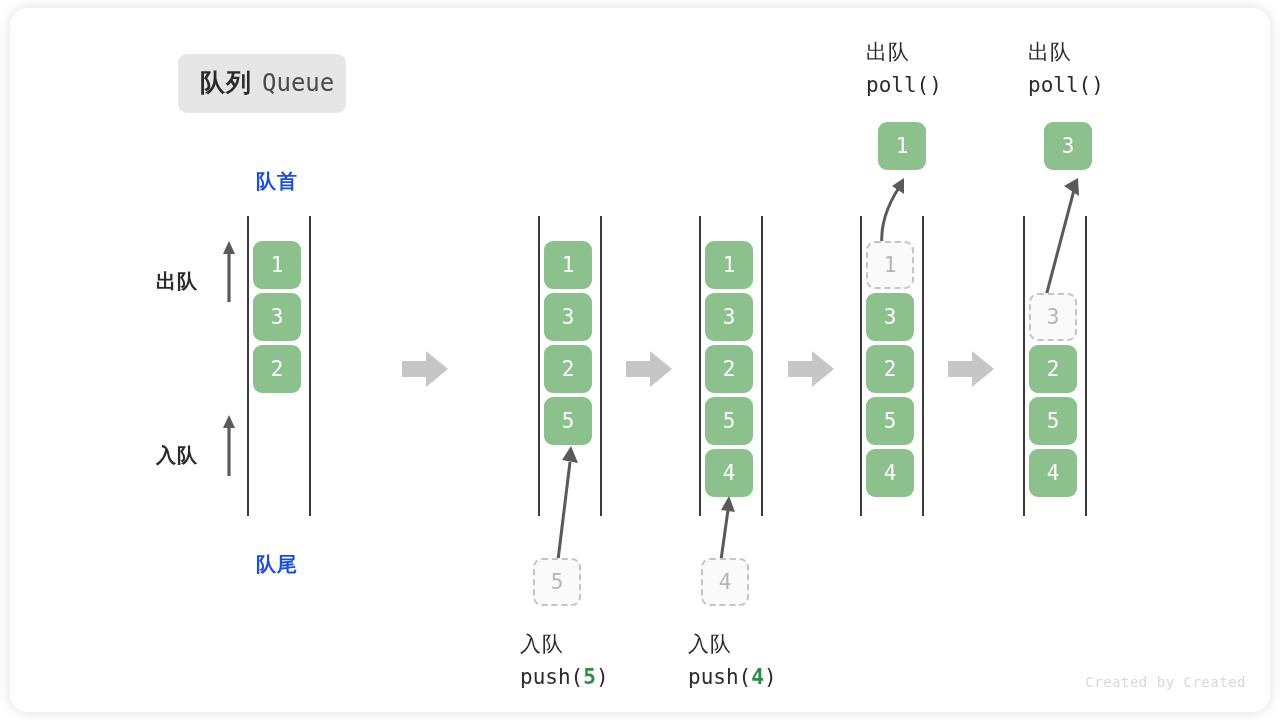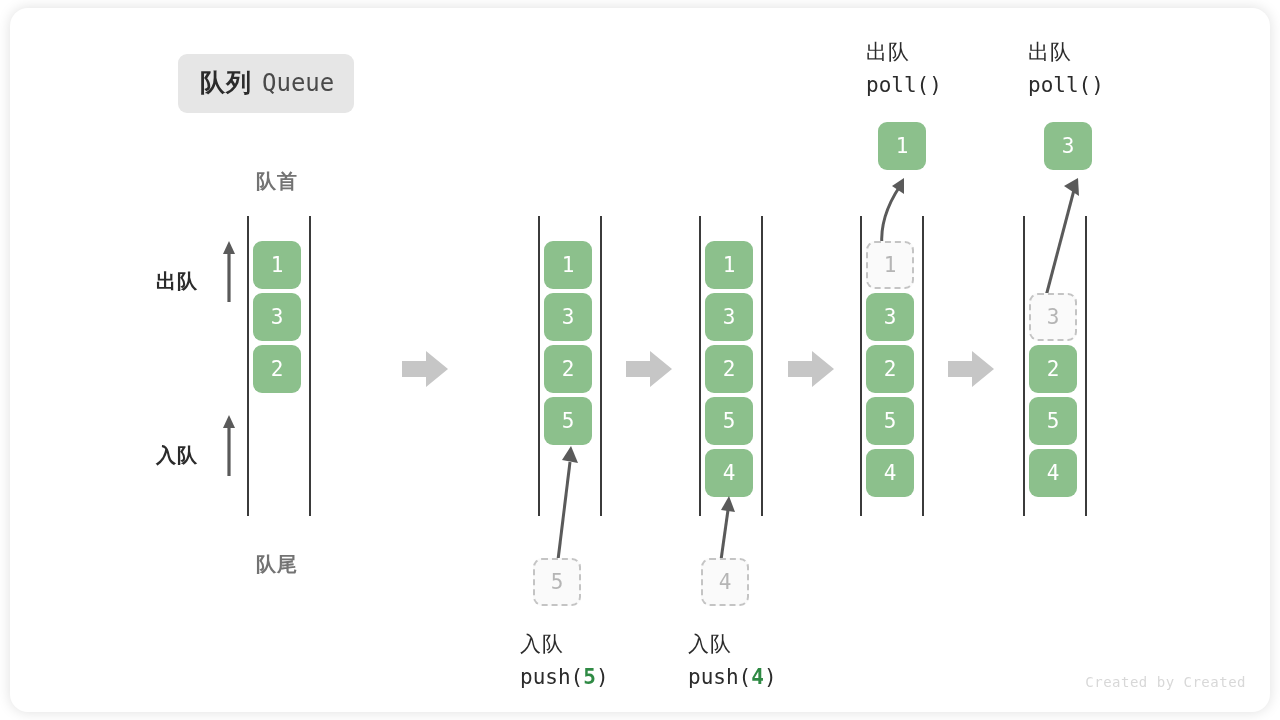--- a/index.html
+++ b/index.html
@@ -18,31 +18,31 @@
     box-shadow: 0 0 14px rgba(0,0,0,0.13);
     overflow: hidden;
   }
   .abs { position: absolute; }
 
   
   #title-badge {
     left: 168px; top: 46px;
     background: #e6e6e6;
     border-radius: 9px;
-    padding: 12px 20px 14px 22px;
+    padding: 12px 12px 14px 22px;
     display: flex; align-items: baseline; gap: 10px;
     color: #2b2b2b;
     text-align: right;
   }
   #title-badge .cn { font-size: 25px; font-weight: bold; letter-spacing: 1px; }
   #title-badge .en { font-size: 24px; font-family: "DejaVu Sans Mono", monospace; color: #4a4a4a; }
 
   
   .col-head {
-    font-size: 20px; font-weight: bold; color: #737373;
+    font-size: 20px; font-weight: bold; color: #1d4ed8;
     letter-spacing: 1px; text-align: center; width: 120px;
   }
 
   
   .side-label {
     font-size: 20px; font-weight: bold; color: #2b2b2b;
     letter-spacing: 1px;
   }
 
   

